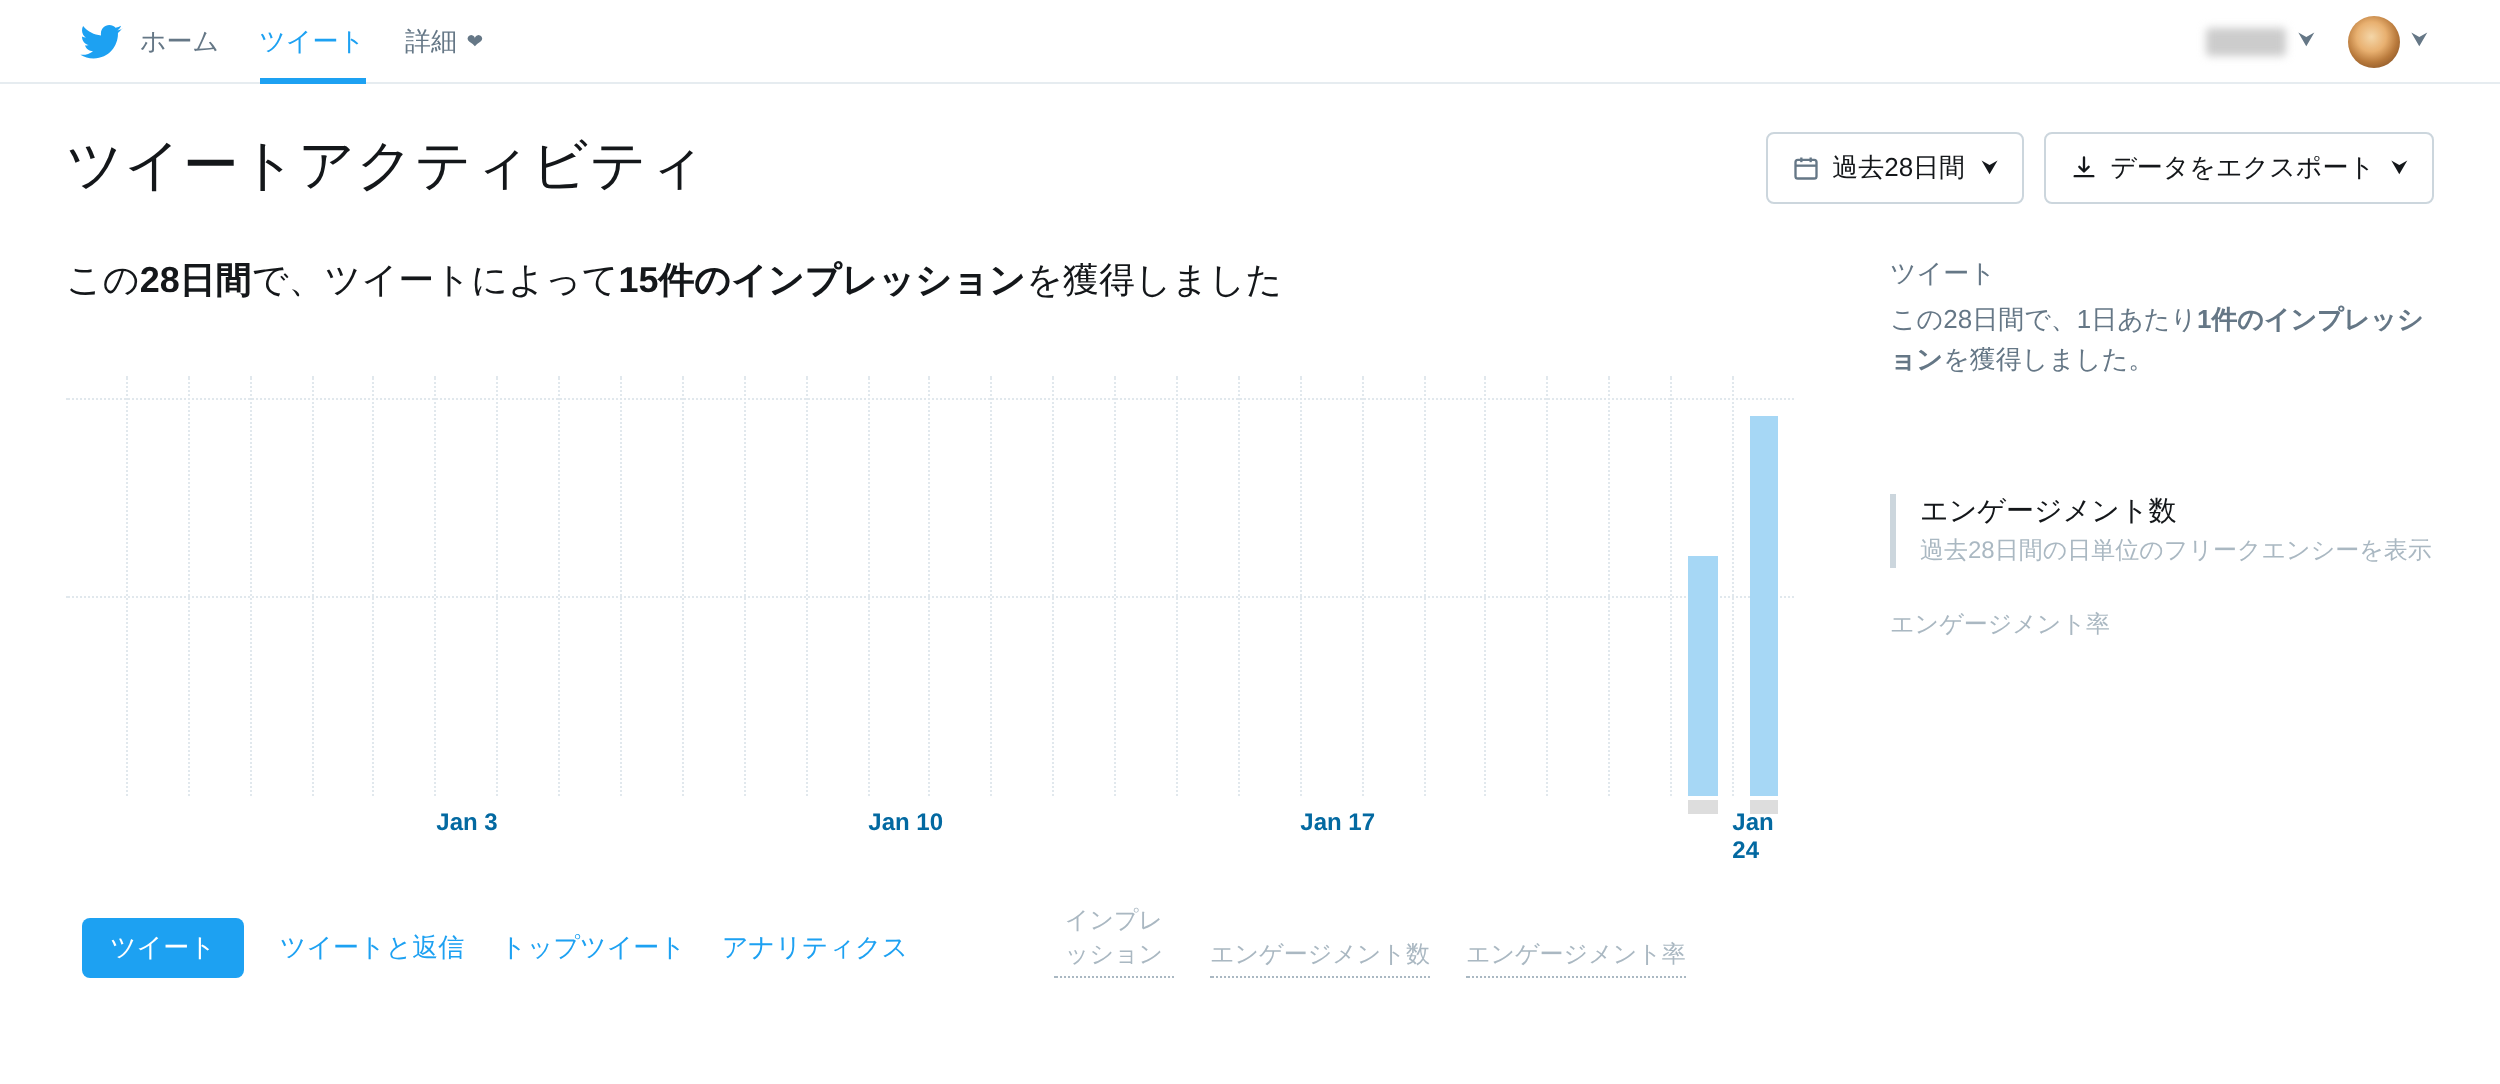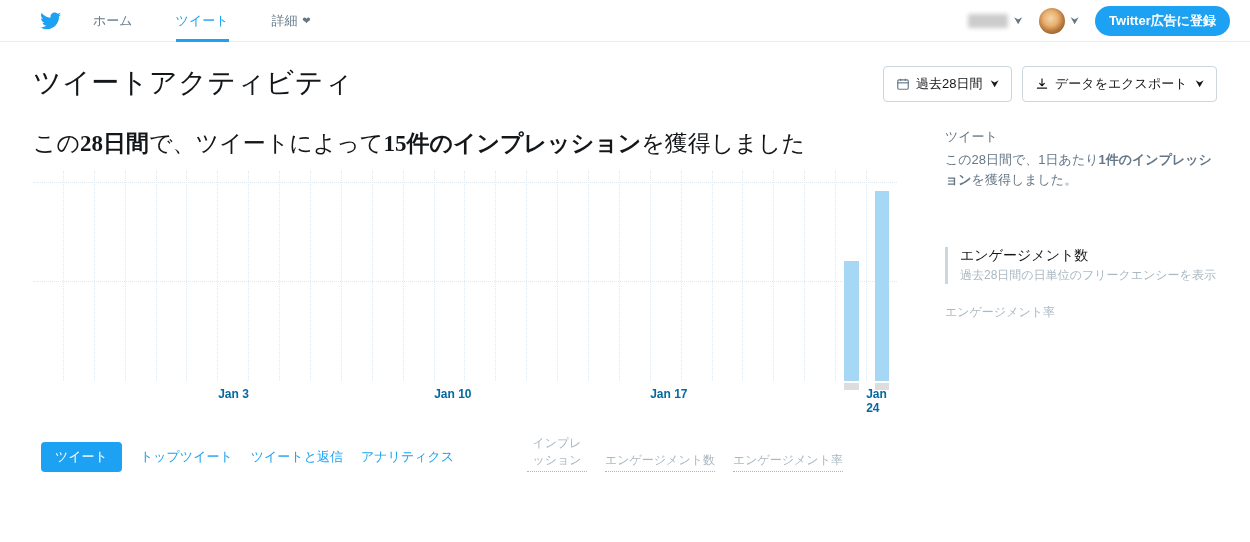--- a/index.html
+++ b/index.html
@@ -1,37 +1,37 @@
 <!DOCTYPE html>
 <html><head>
 <meta charset="utf-8">
 <style>
   * { box-sizing: border-box; margin: 0; padding: 0; }
   body { font-family: "Helvetica Neue", Arial, "Hiragino Kaku Gothic ProN", "Yu Gothic", Meiryo, sans-serif; color: #14171a; background: #fff; }
   .topnav { height: 42px; display: flex; align-items: center; padding: 0 20px 0 40px; border-bottom: 1px solid #e6ecf0; }
   .topnav .logo { color: #1da1f2; margin-right: 8px; }
   .topnav .logo svg { width: 22px; height: 22px; display: block; }
   .brand { font-size: 17px; font-weight: bold; margin-right: 18px; }
-  .navlink { font-size: 13px; color: #657786; margin-right: 20px; cursor: pointer; height: 42px; display: flex; align-items: center; margin-left: 23px; }
+  .navlink { font-size: 13px; color: #657786; margin-right: 20px; cursor: pointer; height: 42px; display: flex; align-items: center; }
   .navlink.active { color: #1da1f2; border-bottom: 3px solid #1da1f2; padding-top: 3px; }
   .spacer { flex: 1; }
   .acct { display: flex; align-items: center; font-size: 13px; color: #657786; margin-right: 16px; cursor: pointer; }
   .blurbox { width: 40px; height: 14px; background: #ccc; filter: blur(2px); margin-right: 4px; border-radius: 2px; }
   .avatar { width: 26px; height: 26px; border-radius: 50%; background: radial-gradient(circle at 45% 40%, #f4d6a8 0%, #e8b070 35%, #b97a3c 60%, #6b3e1a 100%); margin-right: 4px; }
   .btn-blue { background: #1da1f2; color: #fff; border-radius: 16px; font-size: 13px; font-weight: bold; padding: 6px 14px; border: none; cursor: pointer; }
   .page { max-width: 1200px; margin: 0 auto; }
   .header-row { display: flex; align-items: flex-end; padding: 22px 8px 18px 8px; }
   .page-title { font-size: 28px; font-weight: 300; letter-spacing: 0.5px; }
   .header-row .spacer { flex: 1; }
   .btn-outline { background: #fff; border: 1px solid #ccd6dd; border-radius: 4px; font-size: 13px; color: #14171a; padding: 8px 12px; cursor: pointer; display: inline-flex; align-items: center; gap: 6px; margin-left: 10px; }
   .btn-outline svg { width: 14px; height: 14px; }
   .main-grid { display: flex; }
   .main-left { flex: 1; padding: 8px; }
   .main-right { width: 280px; padding: 8px 8px 8px 0; }
-  .summary { font-size: 23px; font-weight: 300; margin-bottom: 12px; font-family: Liberation Serif, serif; }
+  .summary { font-size: 18px; font-weight: 300; margin-bottom: 36px; }
   .summary b { font-weight: 700; }
   .chart-wrap { position: relative; height: 240px; }
   .chart-area { position: absolute; left: 0; right: 40px; top: 0; height: 210px; }
   .chart-yaxis { position: absolute; right: 0; top: 0; width: 36px; height: 210px; }
   .ylabel { position: absolute; right: 4px; font-size: 12px; color: #aab8c2; text-align: right; }
   .hgrid { position: absolute; left: 0; right: 0; border-top: 1px dotted #e1e8ed; }
   .bars { position: absolute; left: 0; right: 0; bottom: 0; height: 210px; display: flex; }
   .barcol { flex: 1; position: relative; }
   .barcol + .barcol { border-left: 1px dotted #e1e8ed; }
   .bar-top { position: absolute; bottom: 0; width: 50%; left: 25%; background: #a6d7f5; }
@@ -68,21 +68,20 @@
   </span>
   <span class="spacer"></span>
   <span class="acct">
     <span class="blurbox"></span>
     <span class="chev">⮟</span>
   </span>
   <span class="acct">
     <span class="avatar"></span>
     <span class="chev">⮟</span>
   </span>
-  <button class="btn-blue">Twitter広告に登録</button>
 </div>
 
 <div class="page">
   <div class="header-row">
     <div class="page-title">ツイートアクティビティ</div>
     <div class="spacer"></div>
     <button class="btn-outline">
       <svg viewBox="0 0 24 24">
           <rect x="3" y="5" width="18" height="16" rx="2" fill="none" stroke="#657786" stroke-width="2"></rect>
           <line x1="3" y1="10" x2="21" y2="10" stroke="#657786" stroke-width="2"></line>
@@ -151,22 +150,22 @@
         <div class="xaxis" id="xaxis">
             <div class="xlabel" style="left: 21.4286%; top: 6px;">Jan 3</div>
             <div class="xlabel" style="left: 46.4286%; top: 6px;">Jan 10</div>
             <div class="xlabel" style="left: 71.4286%; top: 6px;">Jan 17</div>
             <div class="xlabel" style="left: 96.4286%; top: 6px;">Jan 24</div>
           </div>
       </div>
 
       <div class="tab-row">
         <span class="tab-pill">ツイート</span>
+        <span class="tab-link">ツイートと返信</span>
         <span class="tab-link">トップツイート</span>
-        <span class="tab-link">ツイートと返信</span>
         <span class="tab-link">アナリティクス</span>
         <span style="flex:0.3"></span>
         <span class="tab-sub" style="max-width:60px">インプレッション</span>
         <span class="tab-sub">エンゲージメント数</span>
         <span class="tab-sub">エンゲージメント率</span>
       </div>
     </div>
 
     <div class="main-right">
       <div class="side-head">ツイート</div>

